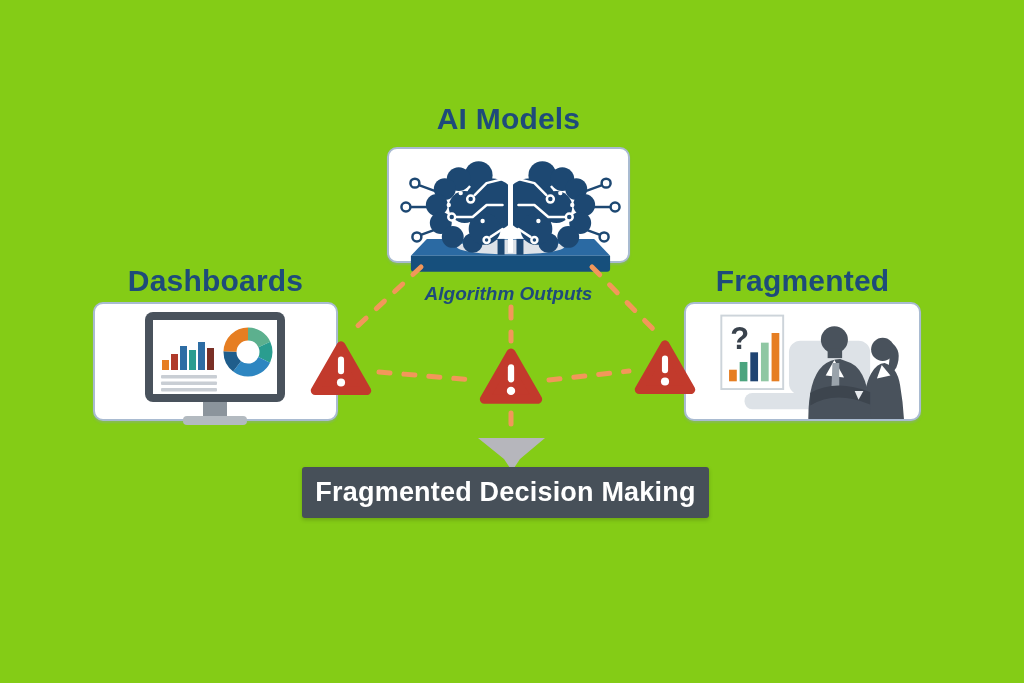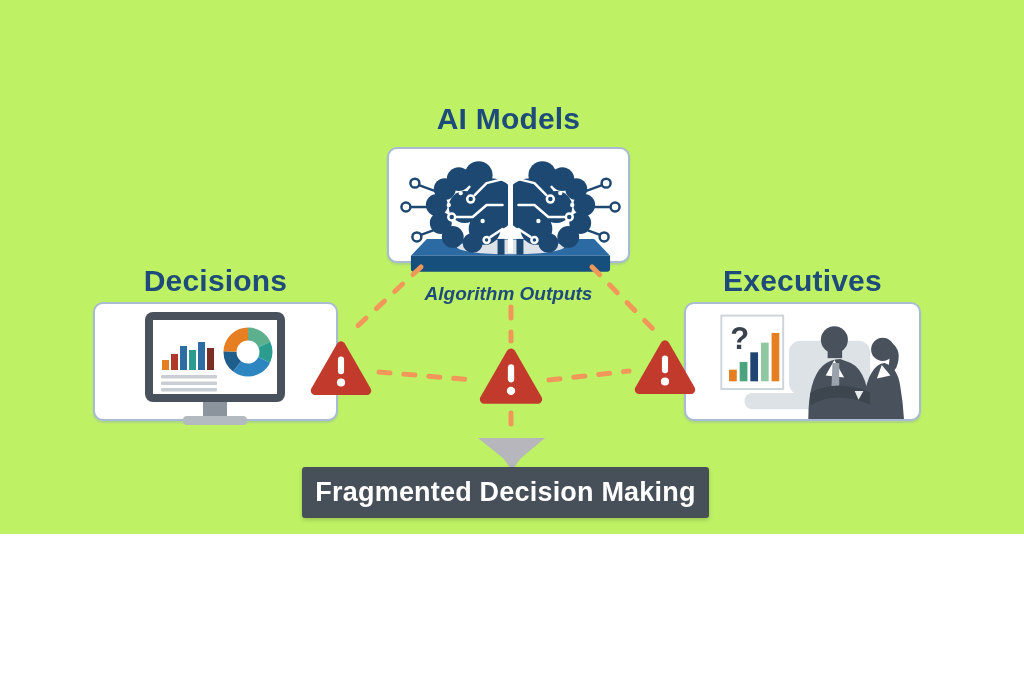--- a/index.html
+++ b/index.html
@@ -1,17 +1,17 @@
 <!DOCTYPE html>
 <html><head>
 <meta charset="utf-8">
 <style>
   html,body { margin:0; padding:0; background:#ffffff; }
   .canvas {
-    position:relative; width:1024px; height:534px; background:#bef264;
+    position:relative; width:1024px; height:683px; background:#84cc16;
     font-family:"Liberation Sans", sans-serif; overflow:hidden;
   }
   .node-title {
     position:absolute; text-align:center; font-weight:bold; font-size:30px;
     color:#1e4b7a; letter-spacing:.2px;
   }
   .node-caption {
     position:absolute; text-align:center; font-style:italic; font-weight:bold;
     font-size:19px; color:#1e4b7a;
   }
@@ -110,21 +110,21 @@
         <circle cx="60" cy="56" r="2.2" fill="#fff" stroke="none"></circle>
         <circle cx="172" cy="44" r="2.2" fill="#fff" stroke="none"></circle>
         <circle cx="150" cy="72" r="2.2" fill="#fff" stroke="none"></circle>
         <circle cx="184" cy="56" r="2.2" fill="#fff" stroke="none"></circle>
       </g>
     </svg>
   </div>
 
   <div class="node-caption" style="left:387px; top:283px; width:243px;">Algorithm Outputs</div>
 
-  <div class="node-title" style="left:93px; top:264px; width:245px;">Decisions</div>
+  <div class="node-title" style="left:93px; top:264px; width:245px;">Dashboards</div>
 
   <div class="node-box dash" style="left:93px; top:302px; width:245px; height:119px;">
     <svg class="fill" style="left:45px; top:8px; overflow:visible;" width="150" height="118" viewBox="0 0 150 118">
       <rect x="5" y="0" width="140" height="90" rx="8" fill="#49525c"></rect>
       <rect x="13" y="8" width="124" height="74" fill="#ffffff"></rect>
 
       <g>
         <rect x="22" y="48" width="7" height="10" fill="#e67e22"></rect>
         <rect x="31" y="42" width="7" height="16" fill="#b03a2a"></rect>
         <rect x="40" y="34" width="7" height="24" fill="#2e6da4"></rect>
@@ -142,21 +142,21 @@
         <circle cx="108" cy="40" r="18" stroke="#2e86c1" stroke-dasharray="31.67 113.1" stroke-dashoffset="-36.19"></circle>
         <circle cx="108" cy="40" r="18" stroke="#1f5d8b" stroke-dasharray="16.96 113.1" stroke-dashoffset="-67.86"></circle>
         <circle cx="108" cy="40" r="18" stroke="#e67e22" stroke-dasharray="28.27 113.1" stroke-dashoffset="-84.82"></circle>
       </g>
       <rect x="63" y="90" width="24" height="14" fill="#8b949c"></rect>
       <rect x="43" y="104" width="64" height="9" rx="4" fill="#b3bac0"></rect>
     </svg>
   </div>
 
 
-  <div class="node-title" style="left:684px; top:264px; width:237px;">Executives</div>
+  <div class="node-title" style="left:684px; top:264px; width:237px;">Fragmented</div>
 
   <div class="node-box" style="left:684px; top:302px; width:237px; height:119px; overflow:hidden;">
     <svg class="fill" style="left:0; top:0;" width="233" height="115" viewBox="0 0 236 119">
 
       <rect x="104" y="38" width="84" height="56" rx="12" fill="#dde2e7"></rect>
       <rect x="58" y="92" width="102" height="17" rx="8" fill="#dde2e7"></rect>
 
       <g>
         <rect x="34" y="12" width="64" height="76" fill="#ffffff" stroke="#cdd4da" stroke-width="2"></rect>
         <text x="53" y="47" font-size="32" font-weight="bold" fill="#39424c" text-anchor="middle" font-family="Liberation Sans, sans-serif">?</text>

